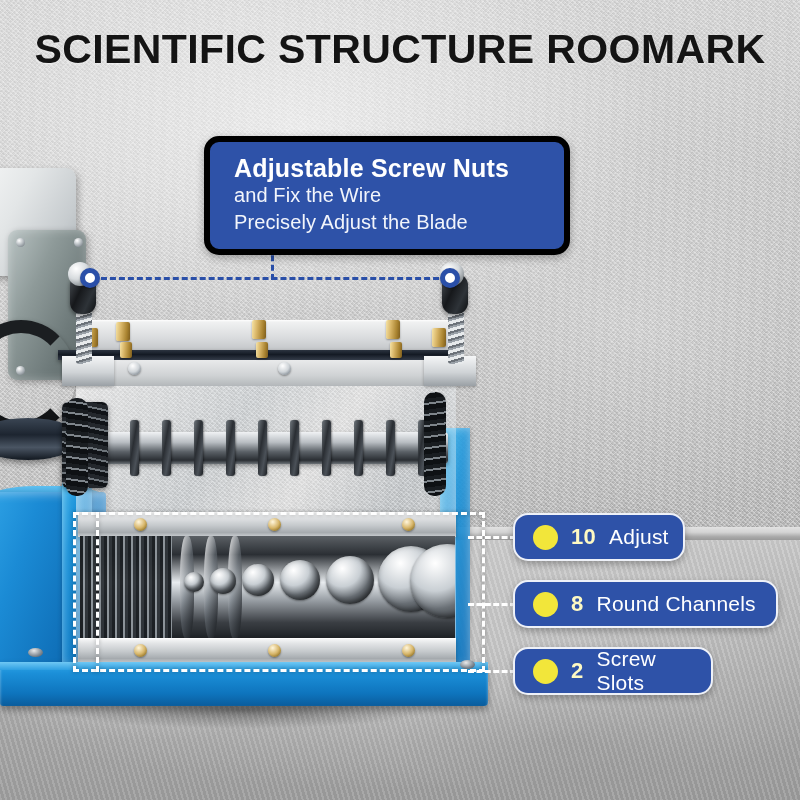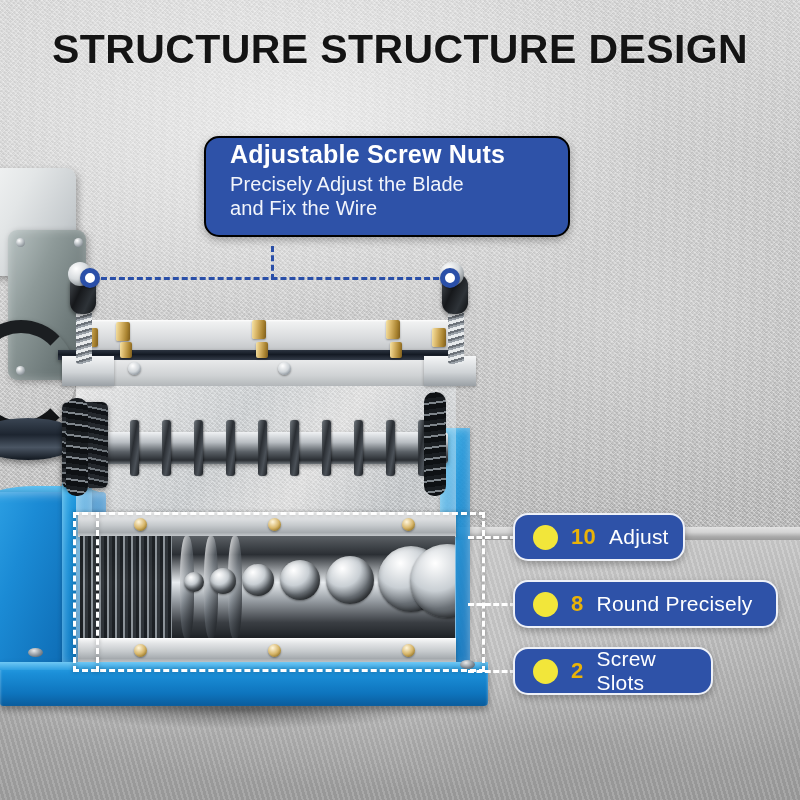--- a/index.html
+++ b/index.html
@@ -74,42 +74,42 @@
     position:absolute;width:20px;height:20px;border-radius:50%;
     background:#ffffff;border:5px solid #2a4fa8;box-sizing:border-box;
     box-shadow:0 1px 2px rgba(0,0,0,.35);
   }
   .dot-left{left:80px;top:268px;}
   .dot-right{left:440px;top:268px;}
 
   
   .callout-top{
     position:absolute;left:204px;top:136px;width:366px;
-    background:#2e52a8;border:2px solid #000000;border-radius:15px;
+    background:#2e52a8;border:6px solid #000000;border-radius:15px;
     box-shadow:0 3px 8px rgba(0,0,0,.30);
-    padding:2px 18px 14px 24px;box-sizing:border-box;
+    padding:12px 18px 14px 24px;box-sizing:border-box;
   }
   .callout-top .ct-title{
     font-size:25px;font-weight:bold;color:#ffffff;line-height:1.15;letter-spacing:.2px;
   }
   .callout-top .ct-sub{
     font-size:20px;font-weight:400;color:#f2f5fb;line-height:1.22;margin-top:3px;letter-spacing:.1px;
   }
 
   
   .feat{
     position:absolute;display:flex;align-items:center;gap:13px;
     background:#2e52a8;border:2px solid #eef1f8;border-radius:15px;
     box-shadow:0 3px 7px rgba(0,0,0,.28);
     height:48px;padding:0 20px 0 18px;box-sizing:border-box;
   }
   .feat .bullet{
     width:25px;height:25px;border-radius:50%;background:#f2e63a;flex:0 0 auto;
   }
-  .feat .num{font-size:22px;font-weight:bold;color:#eab308;letter-spacing:.3px;}
+  .feat .num{font-size:22px;font-weight:bold;color:#fef9c3;letter-spacing:.3px;}
   .feat .lbl{font-size:21px;font-weight:500;color:#ffffff;letter-spacing:.2px;}
   .feat-0{left:513px;top:513px;width:172px;}
   .feat-1{left:513px;top:580px;width:265px;}
   .feat-2{left:513px;top:647px;width:200px;}
 
   
   .wdash-h{position:absolute;height:0;border-top:3px dashed #ffffff;}
   .wd0{left:468px;top:536px;width:48px;}
   .wd1{left:468px;top:603px;width:48px;}
   .wd2{left:468px;top:670px;width:48px;}
@@ -347,21 +347,21 @@
 
   <div class="wall">
     <div class="wall-tex"></div>
   </div>
   <div class="baseboard"></div>
   <div class="floor">
     <div class="floor-tex"></div>
   </div>
   <div class="floor-shadow"></div>
 
-  <div class="title">STRUCTURE STRUCTURE DESIGN</div>
+  <div class="title">SCIENTIFIC STRUCTURE ROOMARK</div>
 
   <div class="machine">
 
     <div class="motor"></div>
     <div class="junction"></div>
     <div class="j-screw" style="left:16px;top:68px;"></div>
     <div class="j-screw" style="left:74px;top:68px;"></div>
     <div class="j-screw" style="left:16px;top:196px;"></div>
     <div class="j-screw" style="left:74px;top:196px;"></div>
     <div class="cable"></div>
@@ -462,33 +462,33 @@
   <div class="wdash-h wd1"></div>
   <div class="wdash-h wd2"></div>
 
   <div class="ldr-v"></div>
   <div class="ldr-h"></div>
   <div class="dot dot-left"></div>
   <div class="dot dot-right"></div>
 
   <div class="callout-top">
     <div class="ct-title">Adjustable Screw Nuts</div>
+    <div class="ct-sub" style="margin-top:0;">and Fix the Wire</div>
     <div class="ct-sub">Precisely Adjust the Blade</div>
-    <div class="ct-sub" style="margin-top:0;">and Fix the Wire</div>
   </div>
 
   <div class="feat feat-0">
     <span class="bullet"></span>
     <span class="num">10</span>
     <span class="lbl">Adjust</span>
   </div>
   <div class="feat feat-1">
     <span class="bullet"></span>
     <span class="num">8</span>
-    <span class="lbl">Round Precisely</span>
+    <span class="lbl">Round Channels</span>
   </div>
   <div class="feat feat-2">
     <span class="bullet"></span>
     <span class="num">2</span>
     <span class="lbl">Screw Slots</span>
   </div>
 
 </div>
 
 </body></html>

